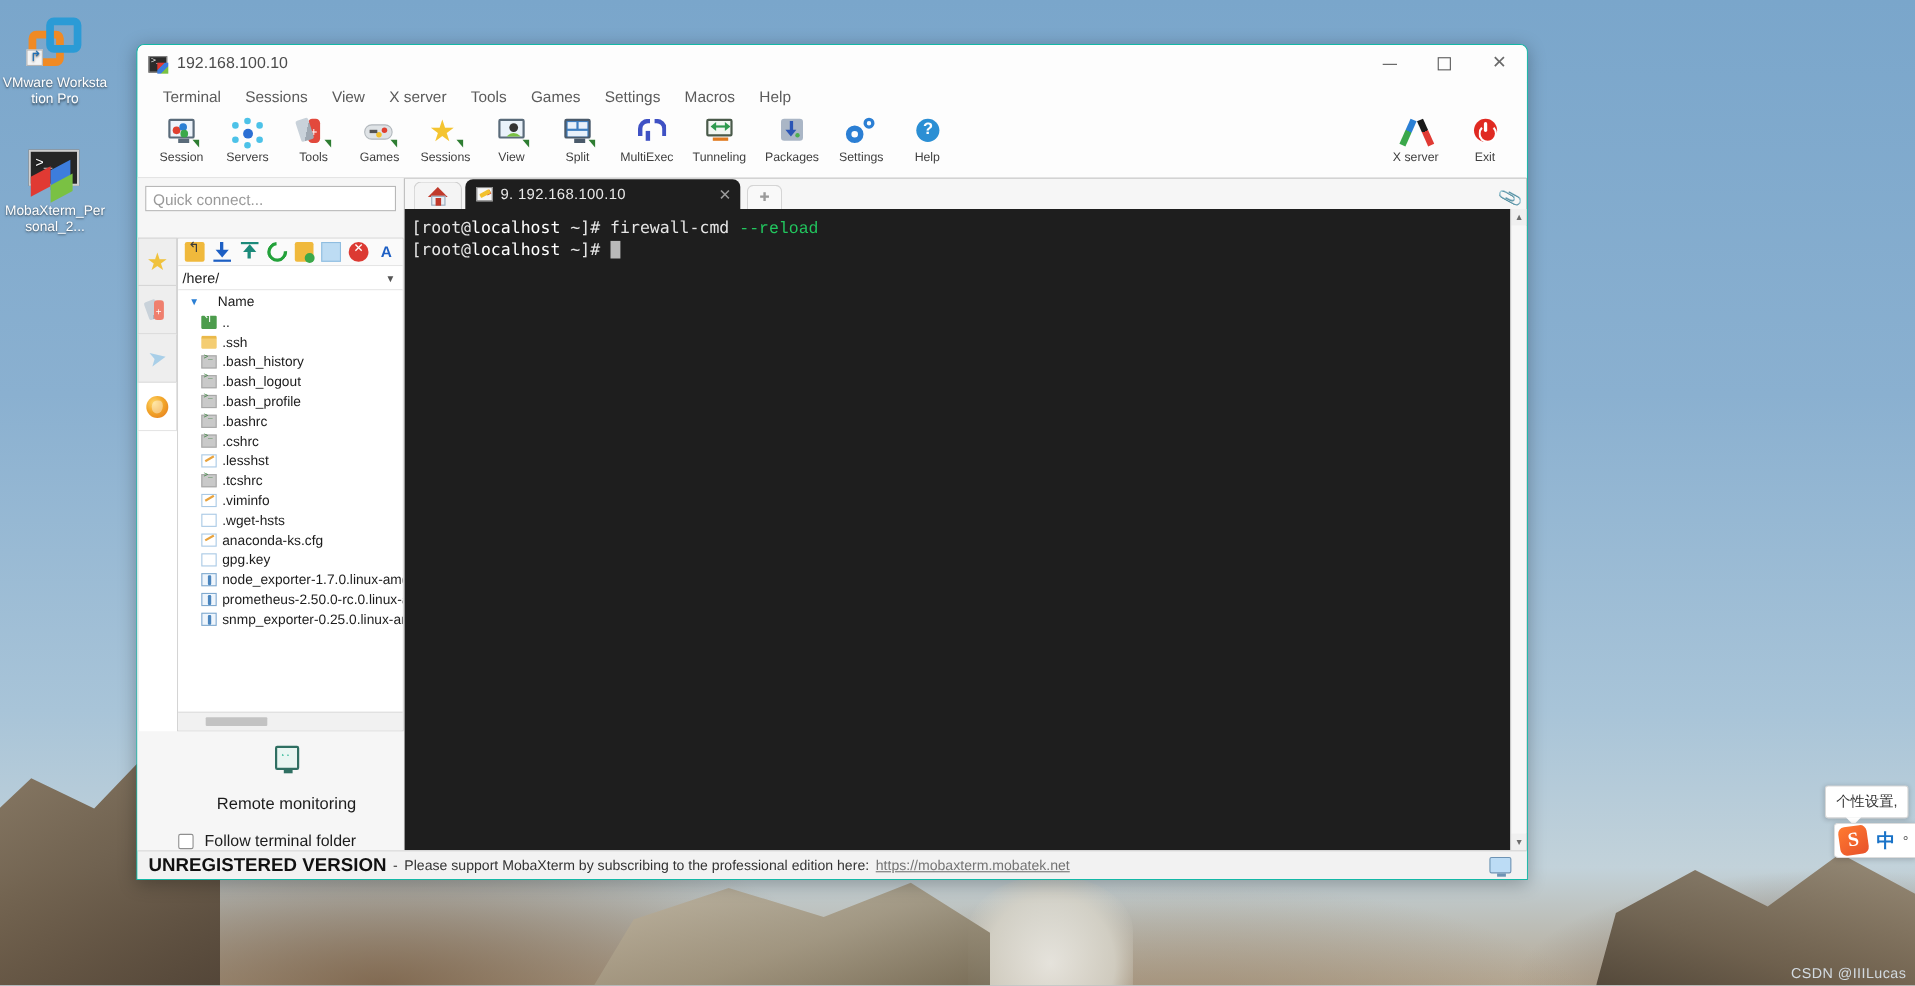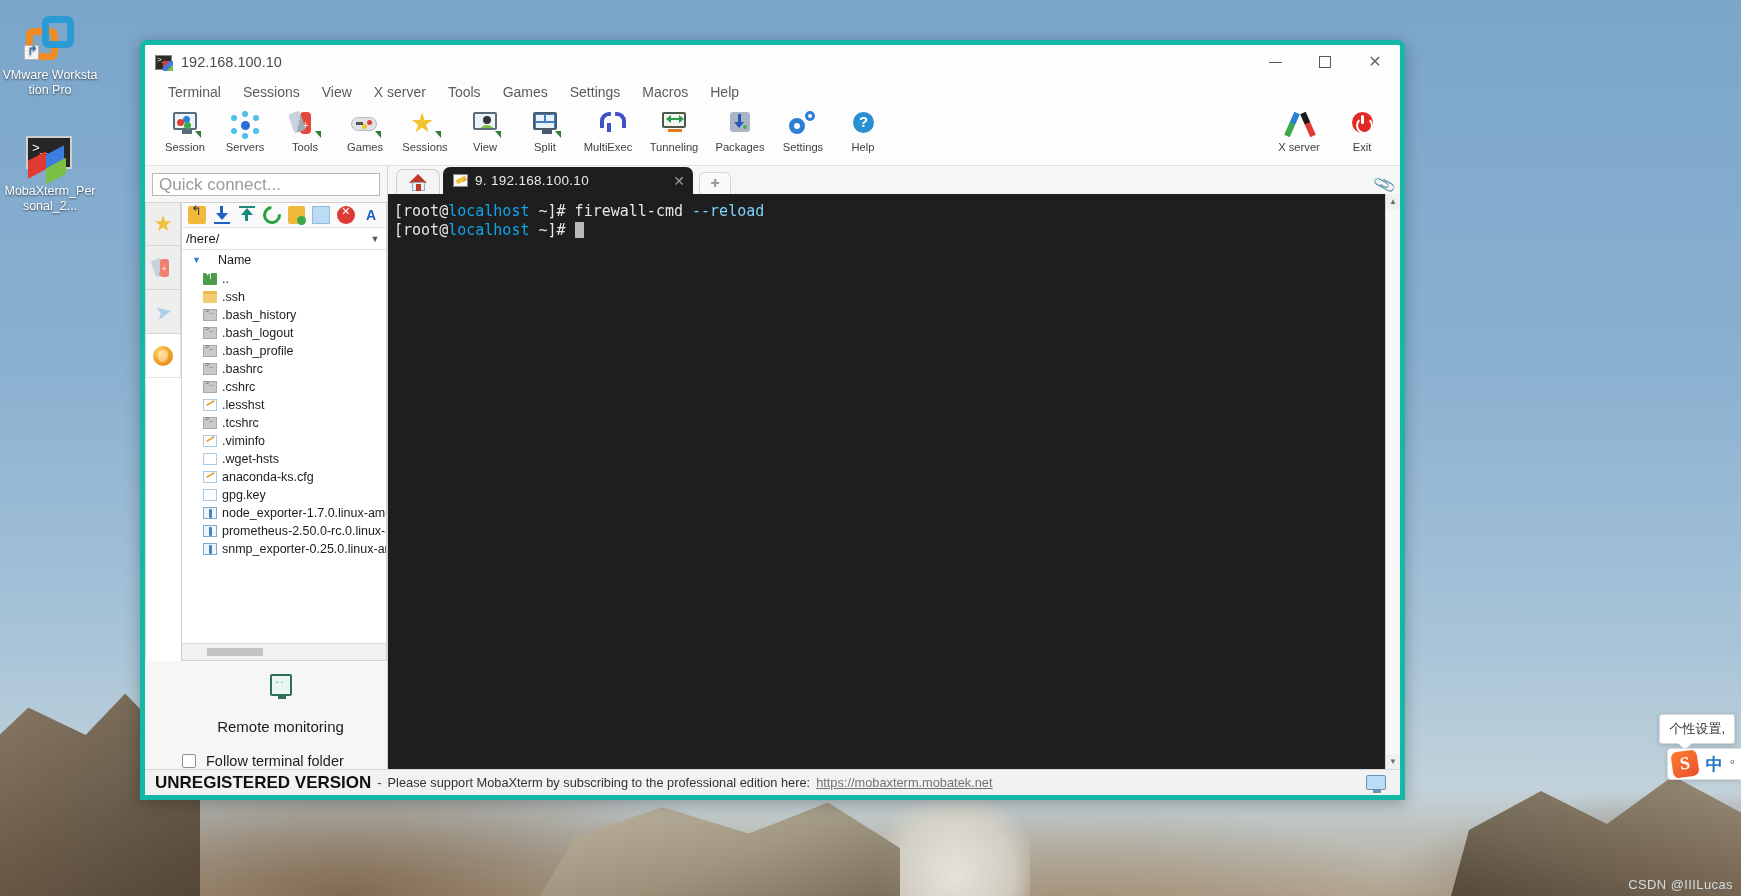--- a/index.html
+++ b/index.html
@@ -70,23 +70,23 @@
               font-family:"Liberation Mono",monospace;}
   .mb-red{position:absolute;left:4px;top:26px;width:18px;height:18px;background:#e03a33;
           transform:skewY(-28deg);}
   .mb-blue{position:absolute;left:22px;top:20px;width:18px;height:18px;background:#3d7ddd;
           transform:skewY(-28deg);}
   .mb-green{position:absolute;left:22px;top:33px;width:20px;height:16px;background:#7ac143;
           transform:skewY(-28deg);}
 
   
   .window {
-    position: absolute; left: 140px; top: 40px; width: 1265px; height: 760px;
+    position: absolute; left: 124px; top: 40px; width: 1265px; height: 760px;
     background: #fbfbfb;
-    border: 5px solid #14b8a6;
+    border: 1px solid #14b8a6;
     border-radius: 7px 7px 0 0;
     box-shadow: 0 3px 16px rgba(0,0,0,.28);
     display: flex; flex-direction: column;
     overflow: hidden;
   }
   .titlebar {
     height: 34px; display: flex; align-items: center;
     background: #fdfdfd;
     padding-left: 10px; flex: 0 0 34px;
   }
@@ -214,23 +214,23 @@
   .ic-exit::after{content:"";position:absolute;left:4px;top:5px;width:13px;height:13px;border-radius:50%;
      border:2.5px solid #fff;border-top-color:transparent;}
 
   
   .wbody { flex: 1; display: flex; min-height: 0; background: #f6f6f6; }
 
   
   .leftpanel { width: 243px; flex: 0 0 243px; display: flex; flex-direction: column;
      background: #f6f6f6; border-right: 1px solid #d4d4d4; }
   .quick-connect {
-    margin: 7px 7px 6px 7px; height: 23px; background: #fff;
+    margin: 7px 7px 24px 7px; height: 23px; background: #fff;
     border: 1px solid #b8b8b8; display: flex; align-items: center; padding: 0 6px;
-    font-size: 17px; color: #9a9a9a;
+    font-size: 14px; color: #9a9a9a;
   }
   .lp-split { flex: 1; display: flex; min-height: 0; }
   .vstrip { width: 36px; flex: 0 0 36px; display: flex; flex-direction: column; }
   .vs-btn { height: 44px; display: flex; align-items: center; justify-content: center;
      background: #eeeeee; border: 1px solid #d6d6d6; border-top: none; cursor: default; }
   .vs-btn:first-child { border-top: 1px solid #d6d6d6; }
   .vs-btn.plain { background: #fff; border-color: #e3e3e3; }
   .vs-star { color: #f0c23c; font-size: 22px; line-height: 20px; }
   .vs-knife { width: 20px; height: 20px; position: relative; }
   .vs-knife .blade{position:absolute;left:0;top:1px;width:11px;height:17px;
@@ -347,23 +347,23 @@
   .clip-ico { width: 30px; display:flex; align-items:center; justify-content:center;
      color:#7d7d7d; font-size: 16px; transform: rotate(-20deg); }
 
   .term-wrap { flex: 1; display: flex; min-height: 0; background: #1e1e1e; }
   .terminal {
     flex: 1; padding: 8px 0 0 6px; font-family: "DejaVu Sans Mono", "Liberation Mono", monospace;
     font-size: 15px; line-height: 19px; color: #d8d8d8; overflow: hidden; min-width: 0;
   }
   .t-line { white-space: pre; }
   .c-white { color: #e6e6e6; }
-  .c-pink  { color: #0ea5e9; margin-top: 43px; }
+  .c-pink  { color: #ffffff; margin-top: 43px; }
   .c-green { color: #3fd17a; }
-  .c-cyan  { color: #7dd3fc; }
+  .c-cyan  { color: #22c55e; font-family: Liberation Mono, monospace; }
   .cursor { display: inline-block; width: 9px; height: 16px; background: #b9b9b9;
      vertical-align: -3px; }
 
   .vscroll { width: 15px; flex: 0 0 15px; background: #f0f0f0; border-left: 1px solid #d2d2d2;
      display: flex; flex-direction: column; }
   .vs-arrow { height: 15px; display:flex;align-items:center;justify-content:center;
      color:#6d6d6d; font-size: 8px; background:#f0f0f0; }
   .vs-track { flex: 1; background: #f7f7f7; }
 
   

